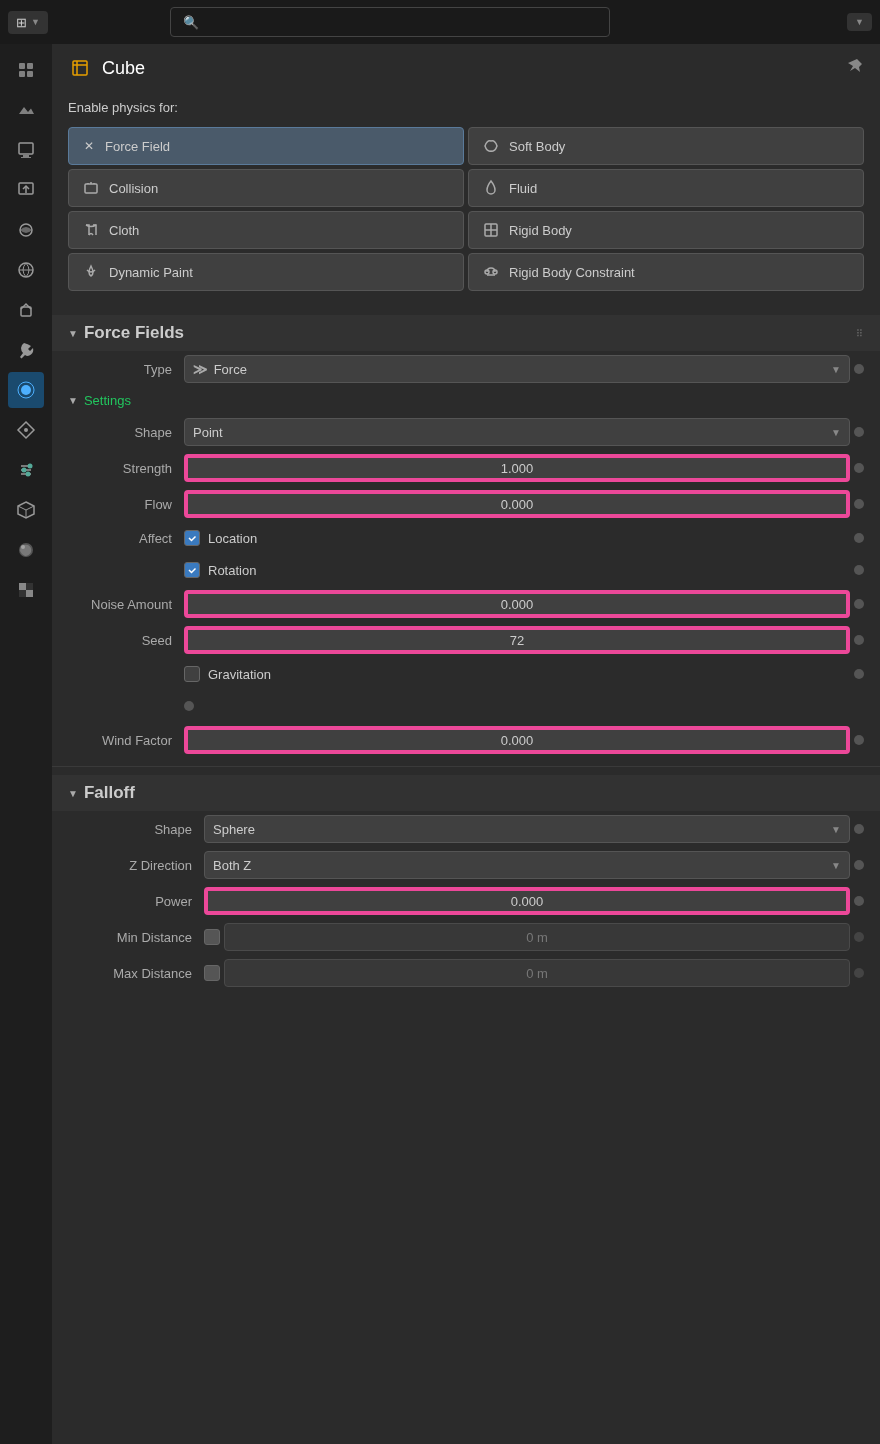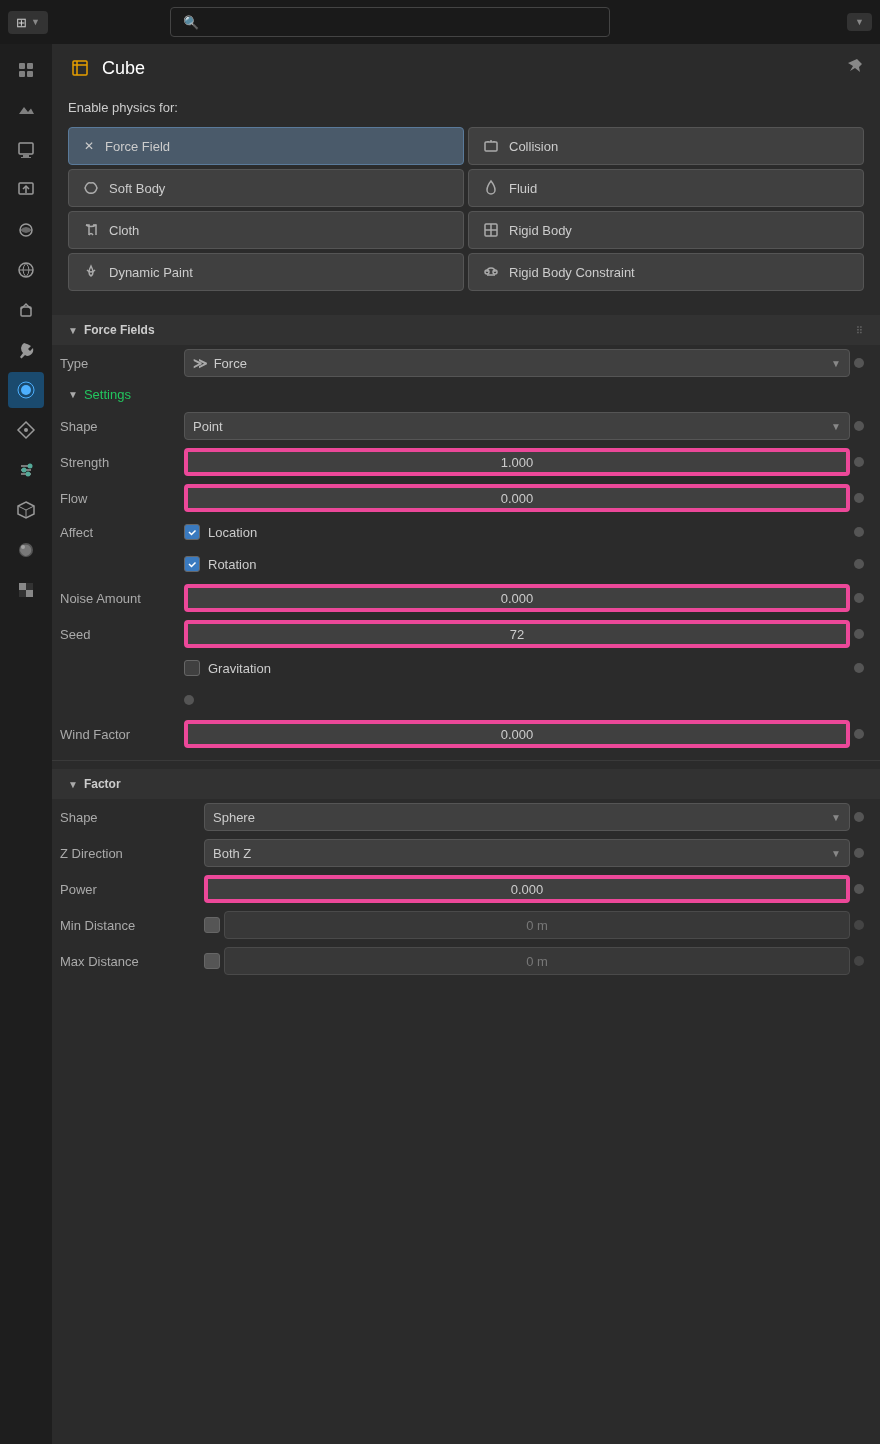--- a/index.html
+++ b/index.html
@@ -177,21 +177,21 @@
     }
     .section-header {
       display: flex;
       align-items: center;
       padding: 8px 16px;
       background: #323232;
       gap: 6px;
       cursor: pointer;
     }
     .section-title {
-      font-size: 12px;
+      font-size: 17px;
       font-weight: 600;
       color: #ccc;
     }
     .section-dots {
       margin-left: auto;
       color: #666;
       font-size: 10px;
       letter-spacing: 1px;
     }
     .triangle {
@@ -199,21 +199,21 @@
       font-size: 10px;
     }
     .prop-row {
       display: flex;
       align-items: center;
       padding: 4px 16px 4px 8px;
       min-height: 32px;
       gap: 4px;
     }
     .prop-label {
-      text-align: left;
+      text-align: right;
       color: #aaa;
       font-size: 13px;
       flex-shrink: 0;
       padding-right: 8px;
     }
     .prop-control {
       flex: 1;
     }
     .prop-dot {
       width: 10px;
@@ -486,34 +486,34 @@
     <div class="physics-grid">
 
       <div class="physics-btn active">
         <div class="physics-btn-x">✕</div>
         <span>Force Field</span>
       </div>
 
       <div class="physics-btn">
         <div class="physics-btn-icon">
           <svg width="18" height="18" viewBox="0 0 18 18" fill="none" stroke="#aaa" stroke-width="1.5">
+            <path d="M3 9 Q5 3 9 4 Q13 3 15 9 Q13 15 9 14 Q5 15 3 9z"></path>
+          </svg>
+        </div>
+        <span>Soft Body</span>
+      </div>
+
+      <div class="physics-btn">
+        <div class="physics-btn-icon">
+          <svg width="18" height="18" viewBox="0 0 18 18" fill="none" stroke="#aaa" stroke-width="1.5">
             <rect x="3" y="5" width="12" height="9" rx="1"></rect>
             <path d="M6 5V4M9 5V3M12 5V4"></path>
           </svg>
         </div>
         <span>Collision</span>
-      </div>
-
-      <div class="physics-btn">
-        <div class="physics-btn-icon">
-          <svg width="18" height="18" viewBox="0 0 18 18" fill="none" stroke="#aaa" stroke-width="1.5">
-            <path d="M3 9 Q5 3 9 4 Q13 3 15 9 Q13 15 9 14 Q5 15 3 9z"></path>
-          </svg>
-        </div>
-        <span>Soft Body</span>
       </div>
 
       <div class="physics-btn">
         <div class="physics-btn-icon">
           <svg width="18" height="18" viewBox="0 0 18 18" fill="none" stroke="#aaa" stroke-width="1.5">
             <path d="M9 2 Q13 7 13 11 A4 4 0 0 1 5 11 Q5 7 9 2z"></path>
           </svg>
         </div>
         <span>Fluid</span>
       </div>
@@ -696,21 +696,21 @@
         <div class="prop-dot"></div>
       </div>
 
     </div>
 
     <div class="divider"></div>
 
     <div class="section">
       <div class="section-header">
         <span class="triangle">▼</span>
-        <span class="section-title">Factor</span>
+        <span class="section-title">Falloff</span>
       </div>
 
       <div class="prop-row">
         <div class="prop-label" style="width:140px;">Shape</div>
         <div class="prop-control">
           <div class="dropdown">
             <span class="dropdown-text">Sphere</span>
             <span class="dropdown-arrow">▼</span>
           </div>
         </div>

